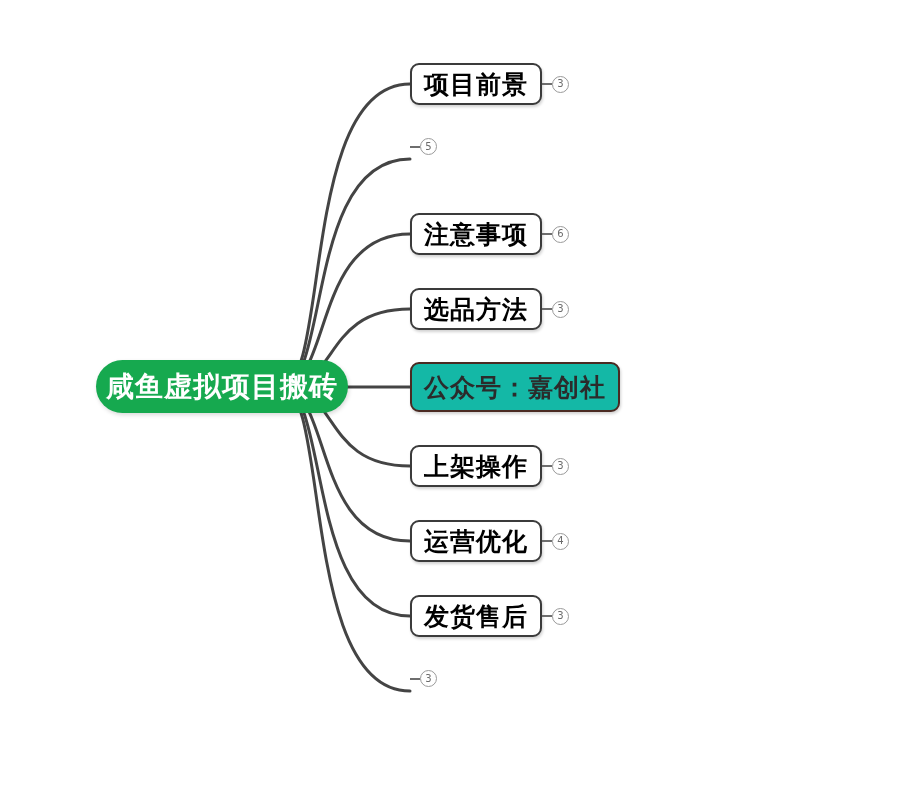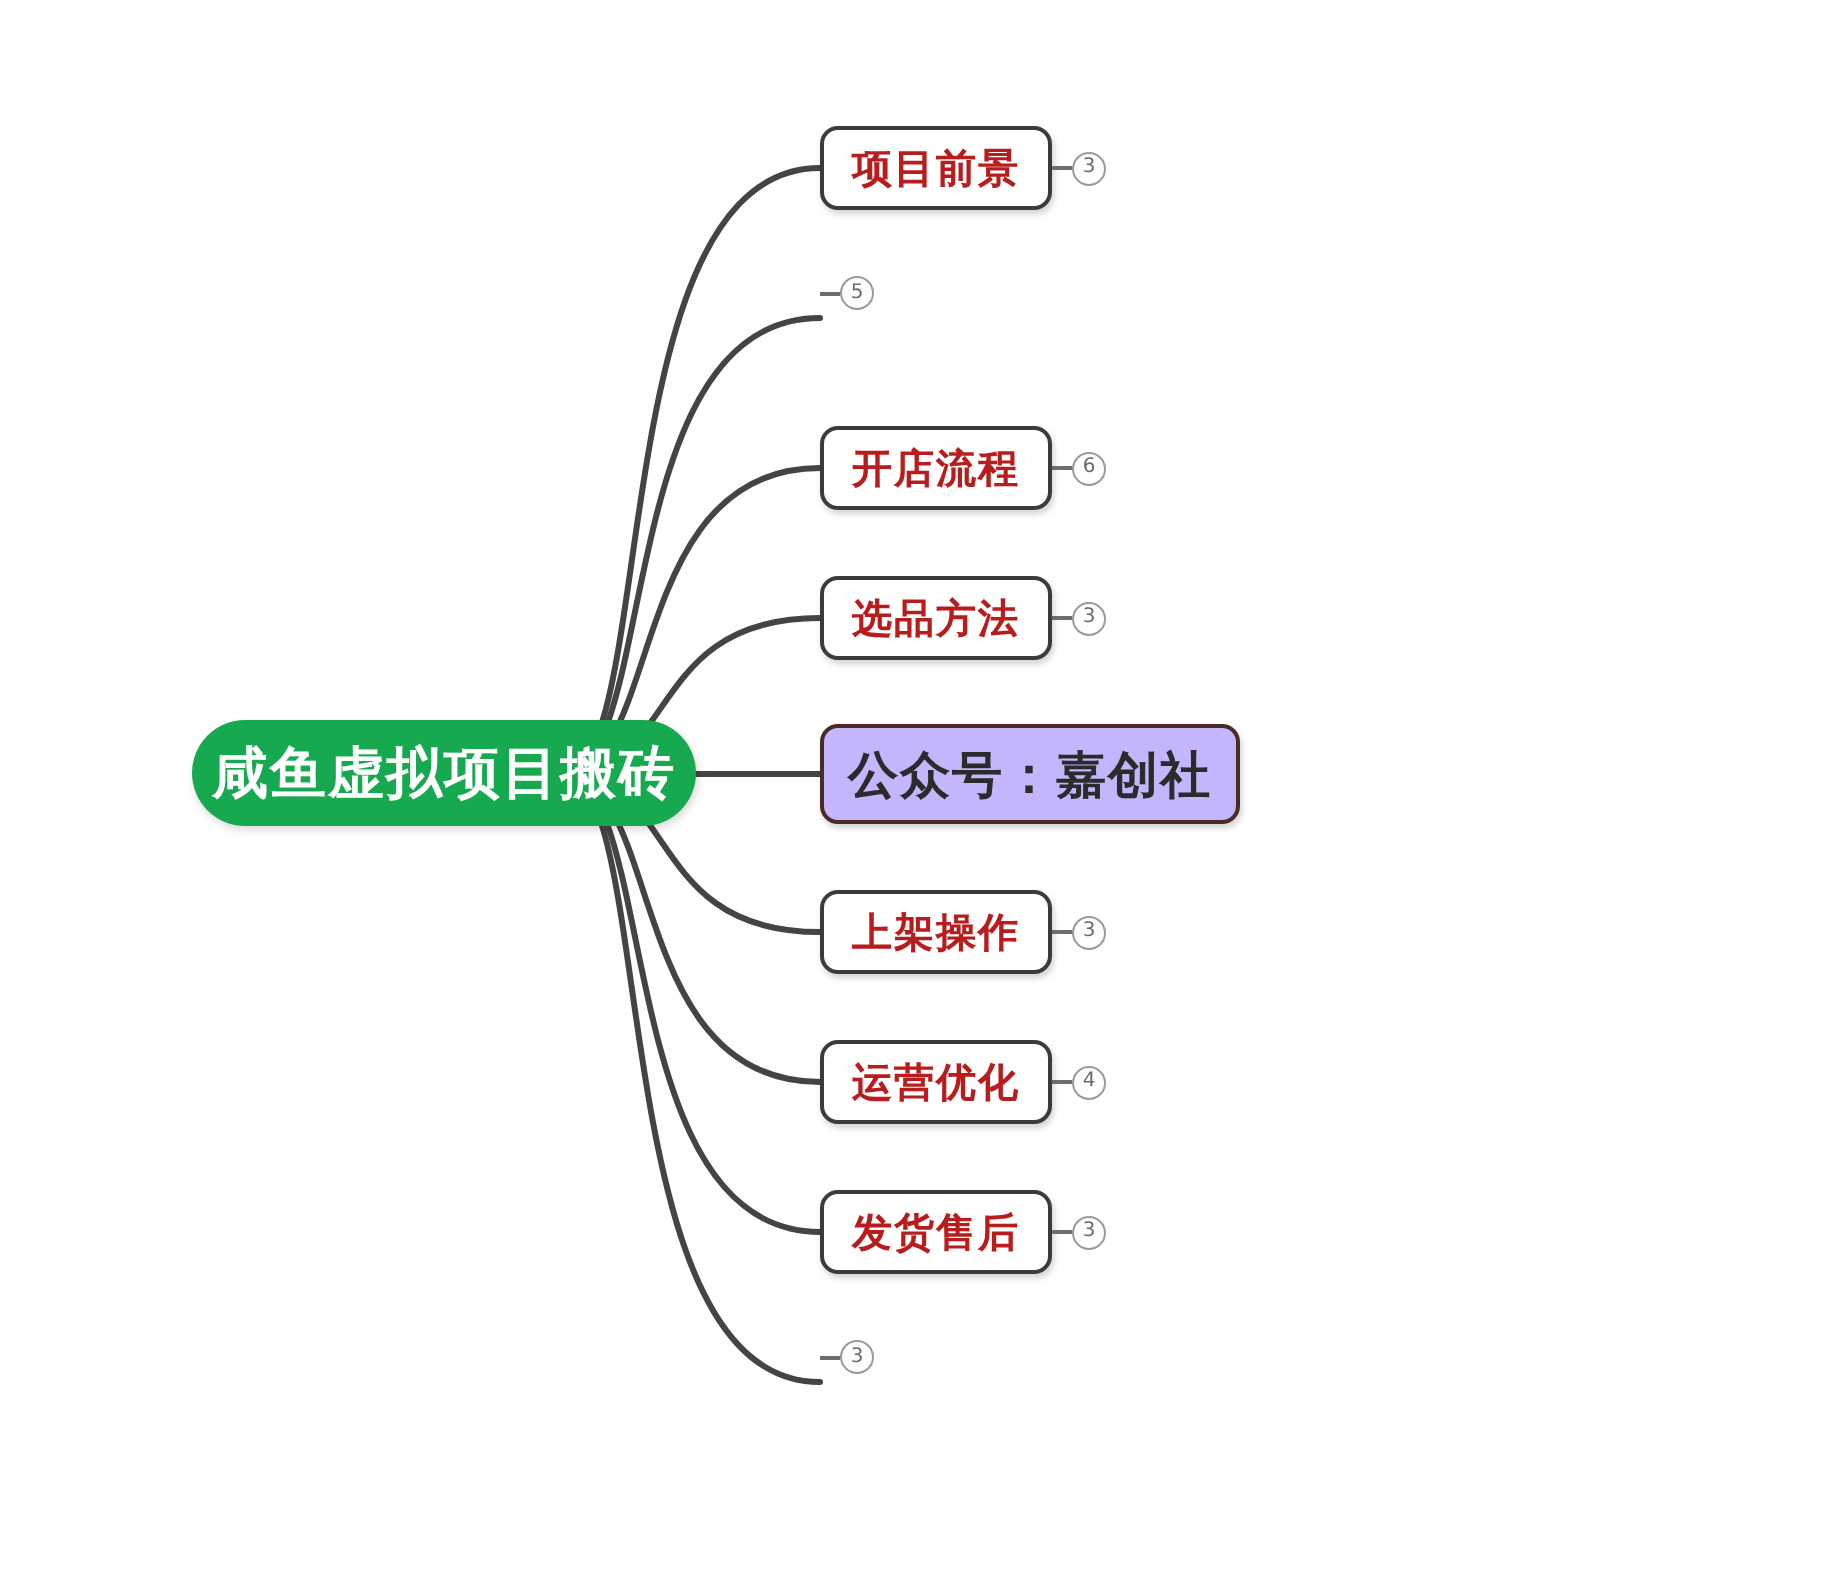--- a/index.html
+++ b/index.html
@@ -59,31 +59,31 @@
     height: 42px;
     min-width: 116px;
     display: flex;
     align-items: center;
     justify-content: center;
     padding: 0 12px;
     box-shadow: 1px 2px 3px rgba(0,0,0,0.18);
   }
 
   .node-label {
-    font-size: 20px;
+    font-size: 25px;
     font-weight: 700;
-    color: #b91c1c;
+    color: #000000;
     letter-spacing: 1px;
     white-space: nowrap;
     line-height: 1;
   }
 
   
   .node-box.is-highlight {
-    background: #c4b5fd;
+    background: #14b8a6;
     border: 2px solid #4a2a22;
     height: 50px;
     min-width: 208px;
     border-radius: 9px;
   }
   .node-box.is-highlight .node-label {
     font-size: 25px;
     color: #2b2b2b;
     letter-spacing: 1px;
   }
@@ -167,21 +167,21 @@
           </div>
           <span class="badge-stub"></span>
           <span class="badge">3</span>
         </div>
         <div class="branch" style="left: 410px; top: 138px;">
           <span class="badge-stub"></span>
           <span class="badge">5</span>
         </div>
         <div class="branch" style="left: 410px; top: 213px;">
           <div class="node-box">
-            <span class="node-label">开店流程</span>
+            <span class="node-label">注意事项</span>
           </div>
           <span class="badge-stub"></span>
           <span class="badge">6</span>
         </div>
         <div class="branch" style="left: 410px; top: 288px;">
           <div class="node-box">
             <span class="node-label">选品方法</span>
           </div>
           <span class="badge-stub"></span>
           <span class="badge">3</span>

